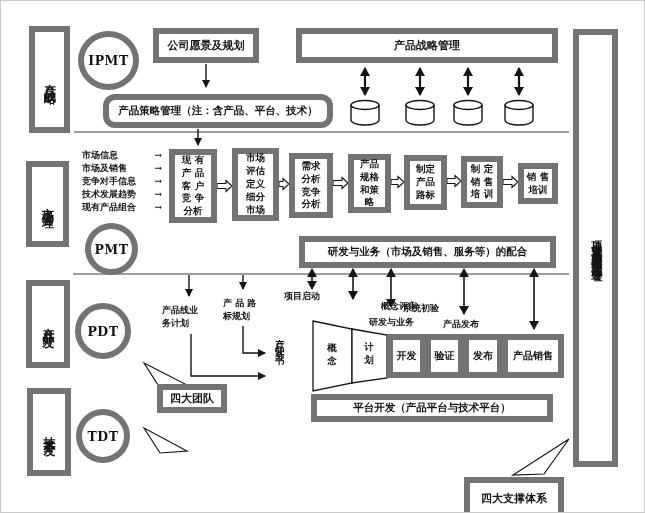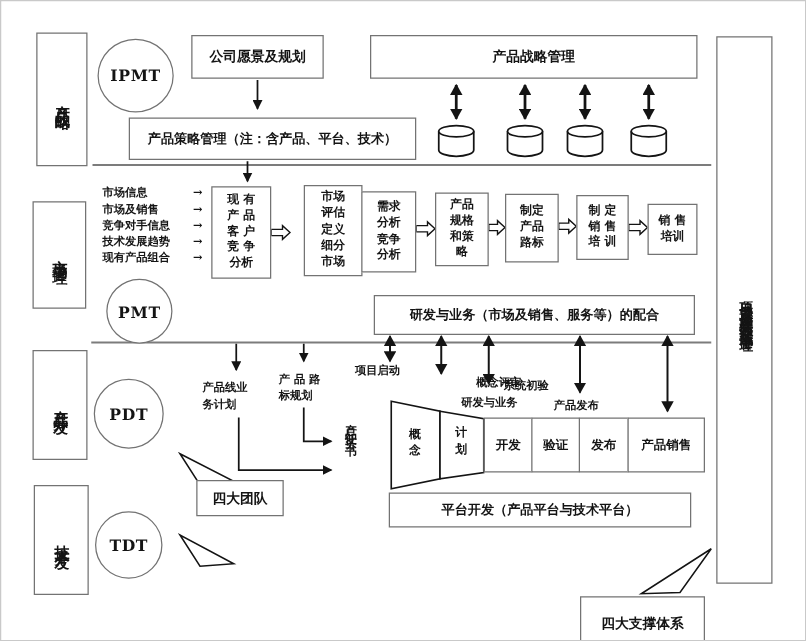--- a/index.html
+++ b/index.html
@@ -4,21 +4,21 @@
 <style>
   html,body{margin:0;padding:0;background:#fff;}
   .stage{
     position:relative;width:645px;height:513px;background:#fff;
     box-sizing:border-box;border:1px solid #c9c9c9;overflow:hidden;
     font-family:"DejaVu Serif","Liberation Serif",serif;color:#141414;
   }
   .wires{position:absolute;left:0;top:0;z-index:1;}
   .box{
     position:absolute;z-index:2;box-sizing:border-box;background:#fff;
-    border:1px solid #737373;display:flex;align-items:center;justify-content:center;
+    border:6px solid #737373;display:flex;align-items:center;justify-content:center;
     text-align:center;font-weight:bold;
   }
   .circle{border-radius:50%;}
   .vtext{writing-mode:vertical-rl;text-orientation:upright;letter-spacing:3px;}
   .pre{white-space:pre-line;}
   .plain{position:absolute;z-index:2;font-weight:bold;white-space:nowrap;}
   .inputs{position:absolute;z-index:2;left:81px;top:148px;width:80px;}
   .inputs .row{display:flex;justify-content:space-between;font-size:9px;font-weight:bold;line-height:13px;}
   .f9{font-size:9px;}  .f95{font-size:9.5px;line-height:1.35;}
   .f10{font-size:10px;} .f105{font-size:10.5px;} .f11{font-size:11px;}
@@ -96,21 +96,21 @@
   <div class="box vtext f12" style="left:25px;top:279px;width:44px;height:88px;">产品开发</div>
   <div class="box vtext f12" style="left:26px;top:387px;width:44px;height:88px;">技术开发</div>
 
   <div class="box circle team" style="left:77px;top:30px;width:61px;height:59px;">IPMT</div>
   <div class="box circle team" style="left:84px;top:222px;width:53px;height:52px;">PMT</div>
   <div class="box circle team" style="left:74px;top:302px;width:56px;height:56px;">PDT</div>
   <div class="box circle team" style="left:75px;top:408px;width:54px;height:54px;">TDT</div>
 
   <div class="box f11" style="left:152px;top:27px;width:106px;height:35px;">公司愿景及规划</div>
   <div class="box f11" style="left:295px;top:27px;width:262px;height:35px;">产品战略管理</div>
-  <div class="box f105" style="left:102px;top:93px;width:230px;height:34px;">产品策略管理（注：含产品、平台、技术）</div>
+  <div class="box f105" style="left:102px;top:93px;width:230px;height:34px;border-radius:12px;">产品策略管理（注：含产品、平台、技术）</div>
 
   <div class="box vtext f11" style="left:572px;top:28px;width:45px;height:438px;letter-spacing:2px;">项目管理质量管理绩效管理成本管理</div>
 
   <div class="inputs">
     <div class="row">
         <span>市场信息</span>
         <span>→</span>
       </div>
     <div class="row">
         <span>市场及销售</span>
@@ -128,21 +128,21 @@
         <span>现有产品组合</span>
         <span>→</span>
       </div>
   </div>
 
   <div class="box pre f95" style="left:168px;top:148px;width:48px;height:74px;">现 有
 产 品
 客 户
 竞 争
 分析</div>
-  <div class="box pre f95" style="left:242px;top:147px;width:47px;height:73px;">市场
+  <div class="box pre f95" style="left:231px;top:147px;width:47px;height:73px;">市场
 评估
 定义
 细分
 市场</div>
   <div class="box pre f95" style="left:288px;top:152px;width:44px;height:65px;">需求
 分析
 竞争
 分析</div>
   <div class="box pre f95" style="left:347px;top:153px;width:43px;height:59px;">产品
 规格

